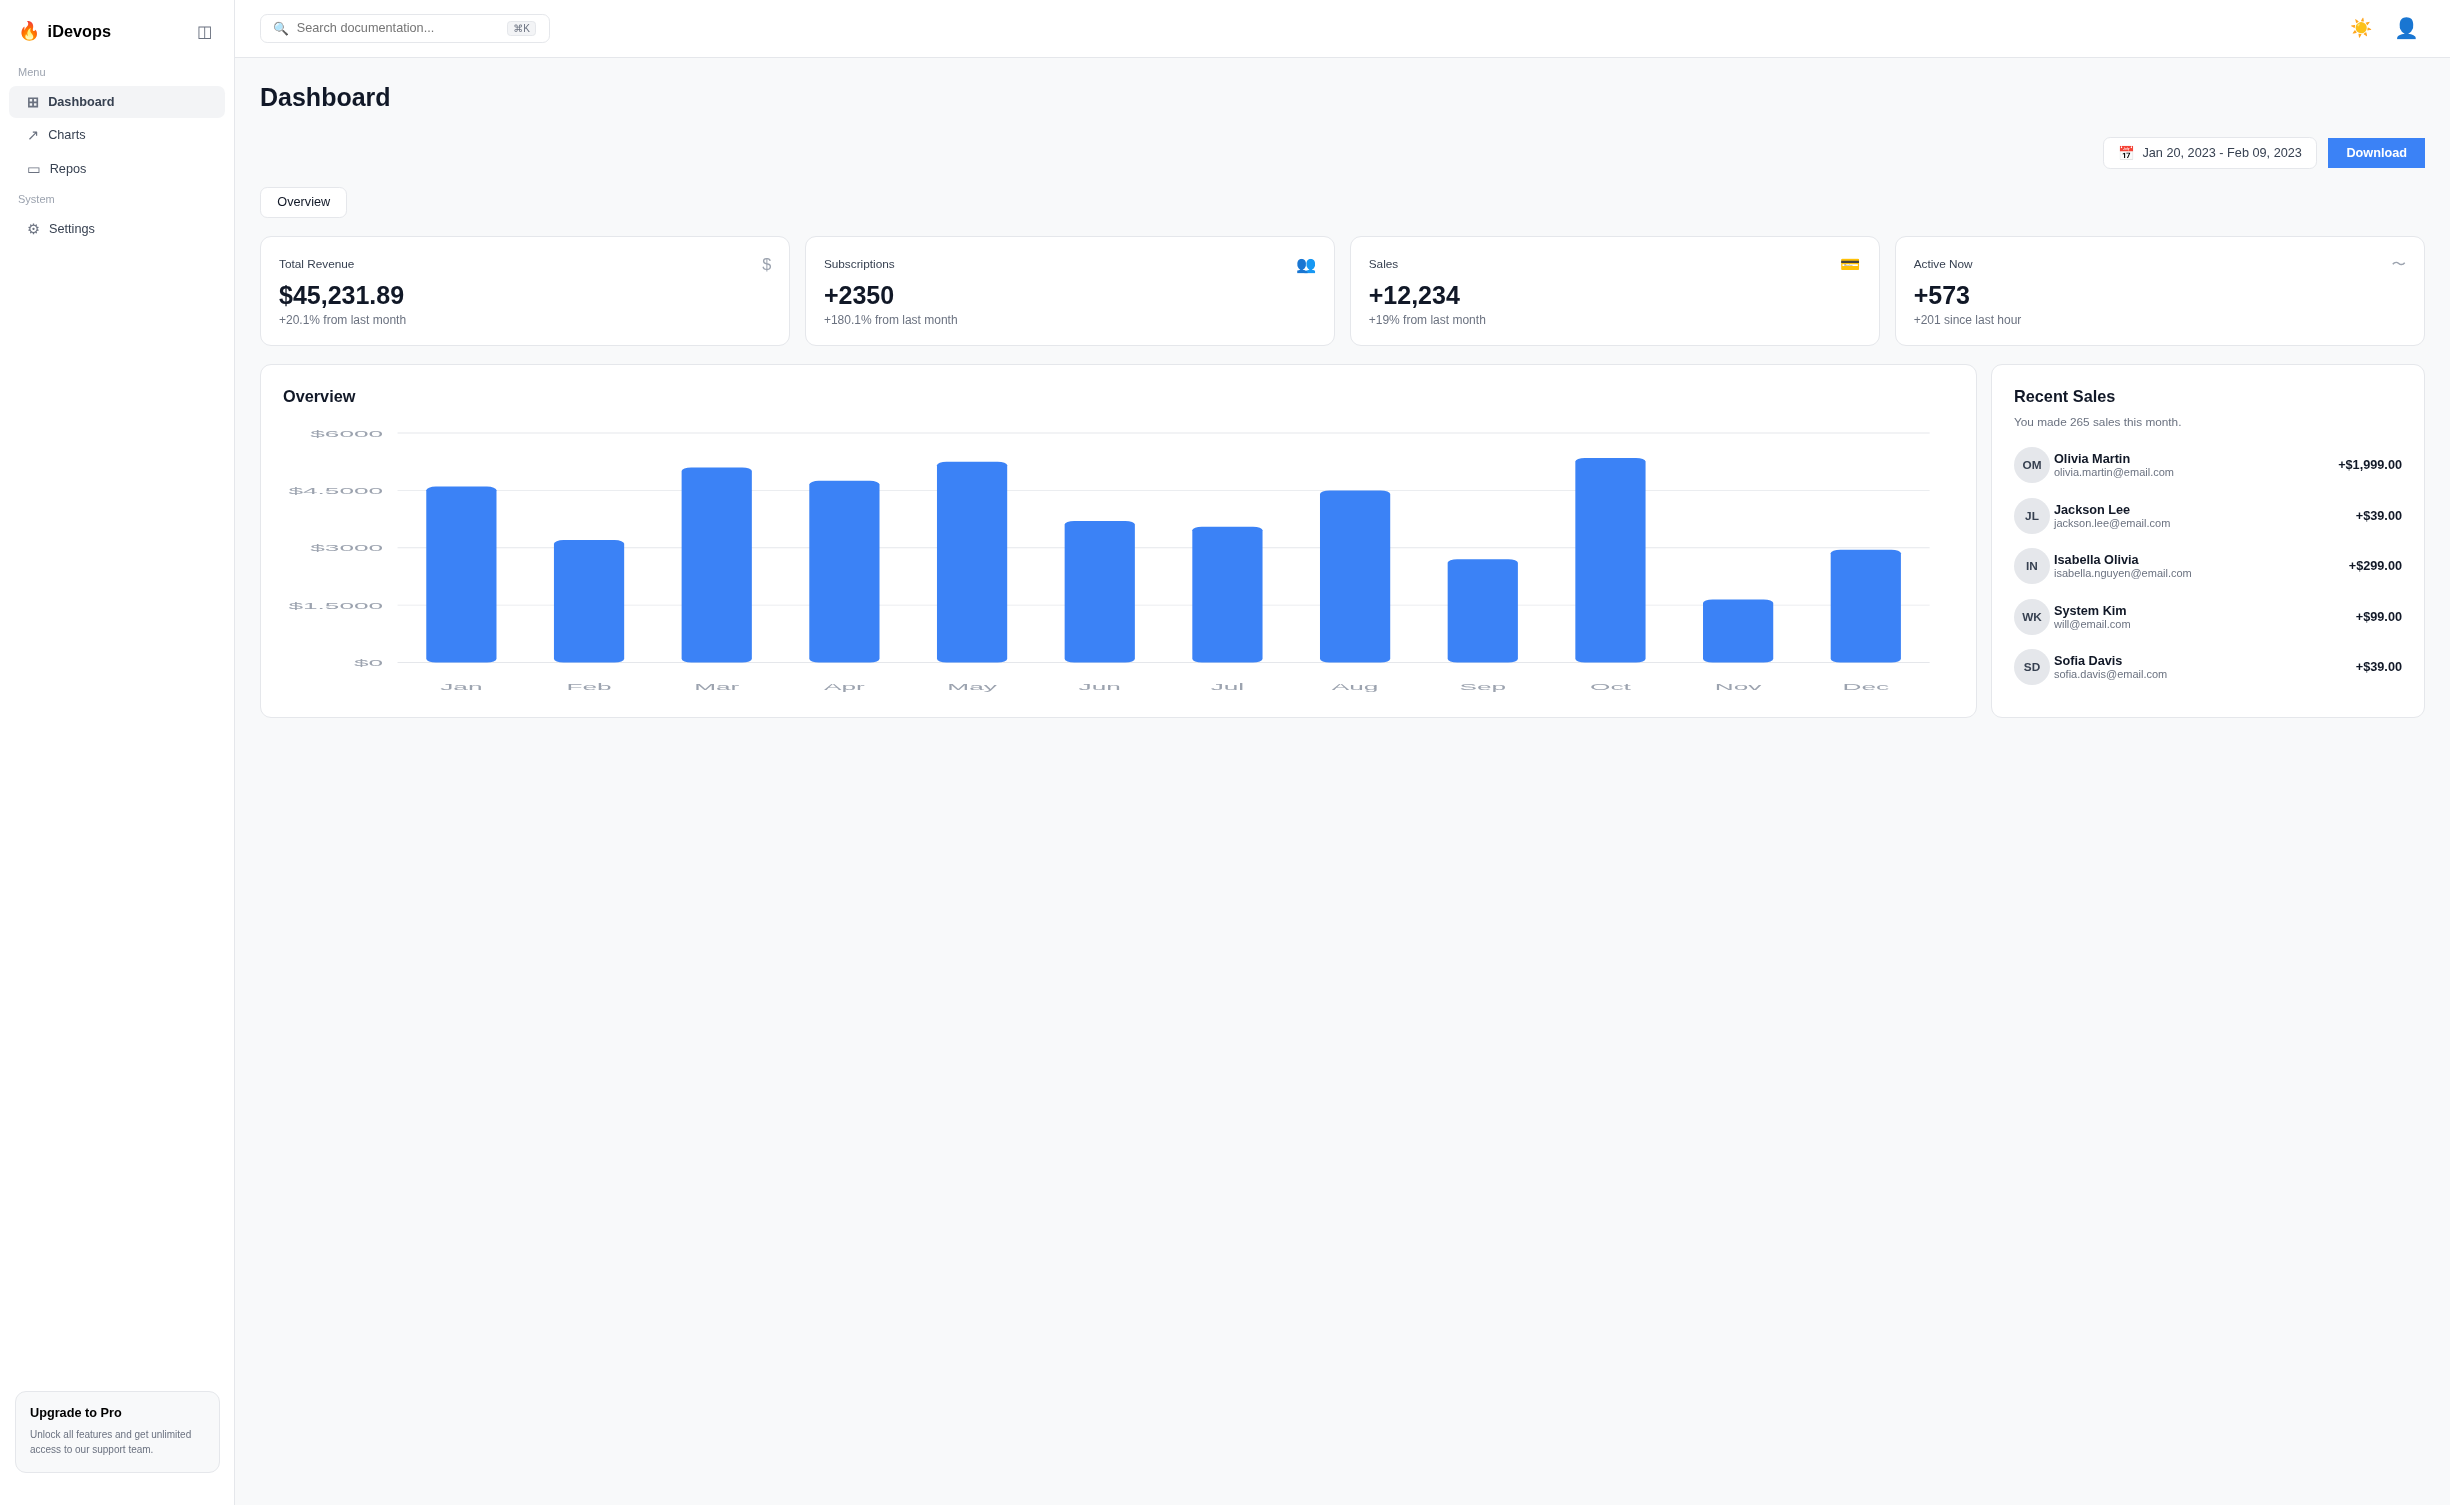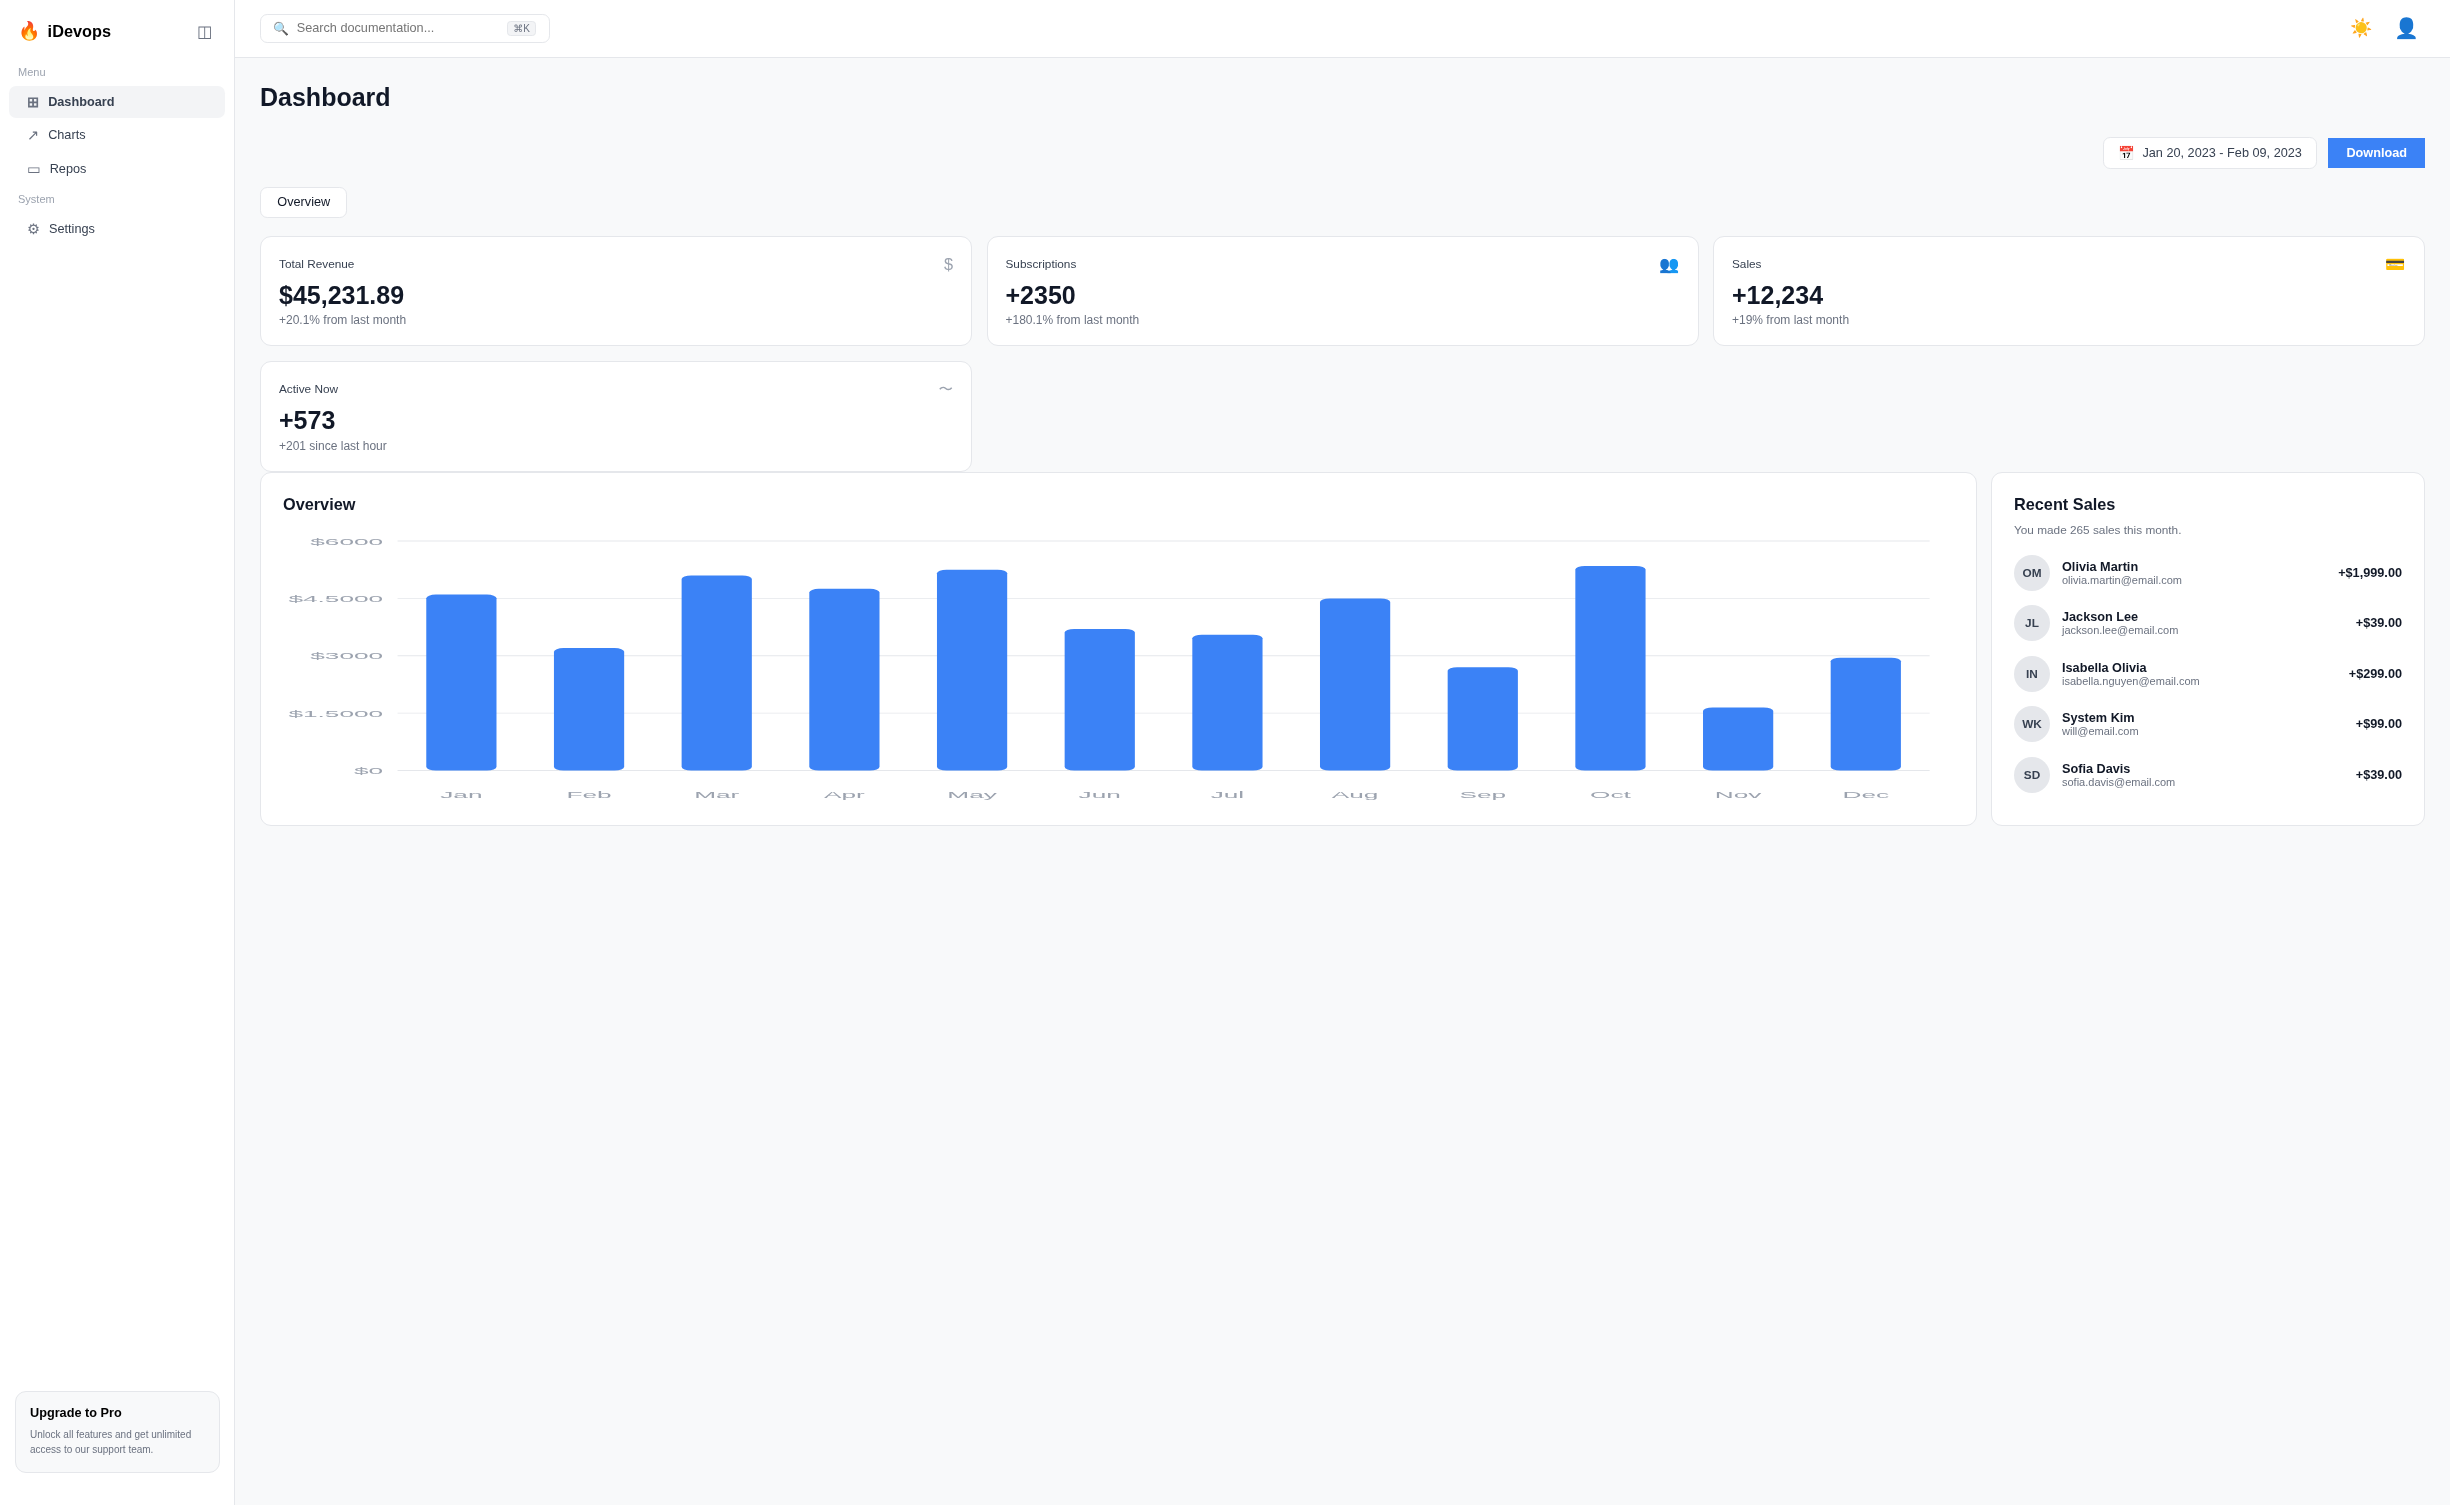--- a/index.html
+++ b/index.html
@@ -183,22 +183,23 @@
       font-size: 12.7px;
       font-weight: 500;
       color: #111827;
       cursor: pointer;
       margin-bottom: 18px;
     }
 
     
     .stats-grid {
       display: grid;
-      grid-template-columns: repeat(3, 1fr);
+      grid-template-columns: repeat(4, 1fr);
       gap: 14.5px;
+      margin-bottom: 18px;
     }
     .stat-card {
       background: #fff;
       border: 0.9px solid #e5e7eb;
       border-radius: 11px;
       padding: 18px;
     }
     .stat-card-header {
       display: flex;
       align-items: center;
@@ -267,21 +268,21 @@
     }
     .sales-sub {
       font-size: 11.8px;
       color: #6b7280;
       margin-bottom: 18px;
     }
     .sales-list { display: flex; flex-direction: column; gap: 14.5px; }
     .sales-item {
       display: flex;
       align-items: center;
-      gap: 12px;
+      gap: 4px;
     }
     .avatar {
       width: 36px;
       height: 36px;
       border-radius: 50%;
       background: #e5e7eb;
       display: flex;
       align-items: center;
       justify-content: center;
       font-size: 11.8px;

